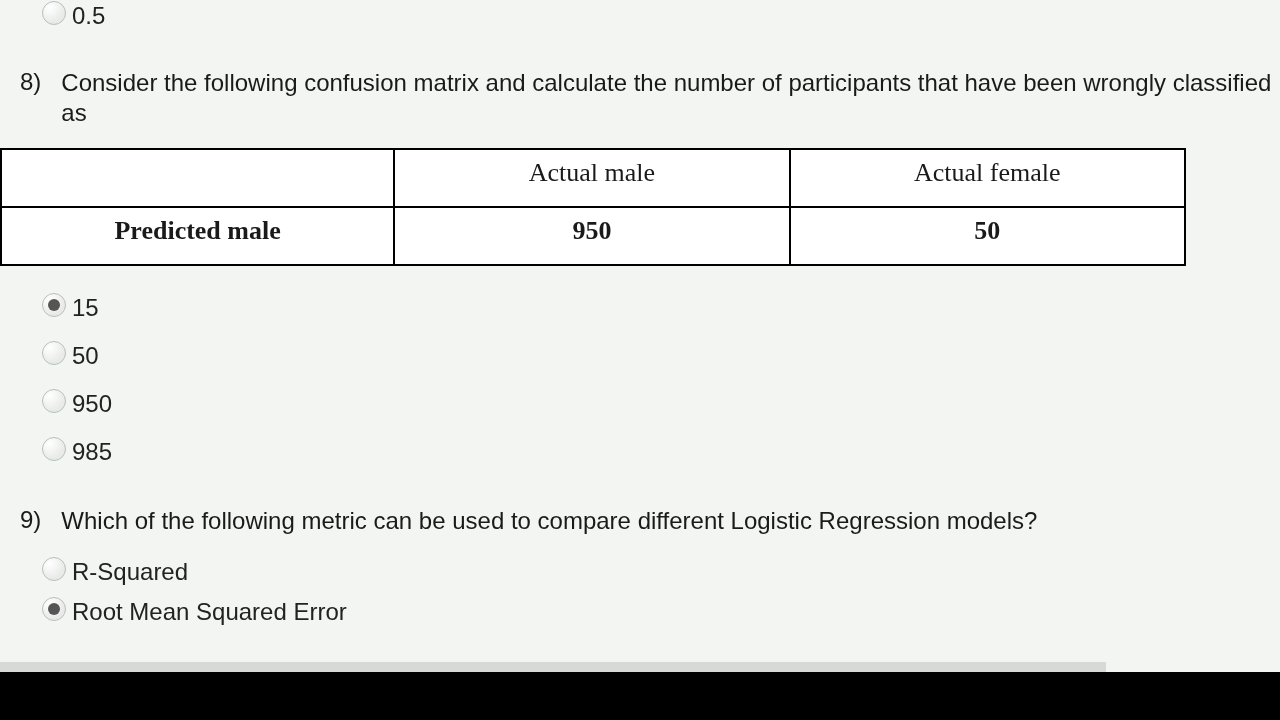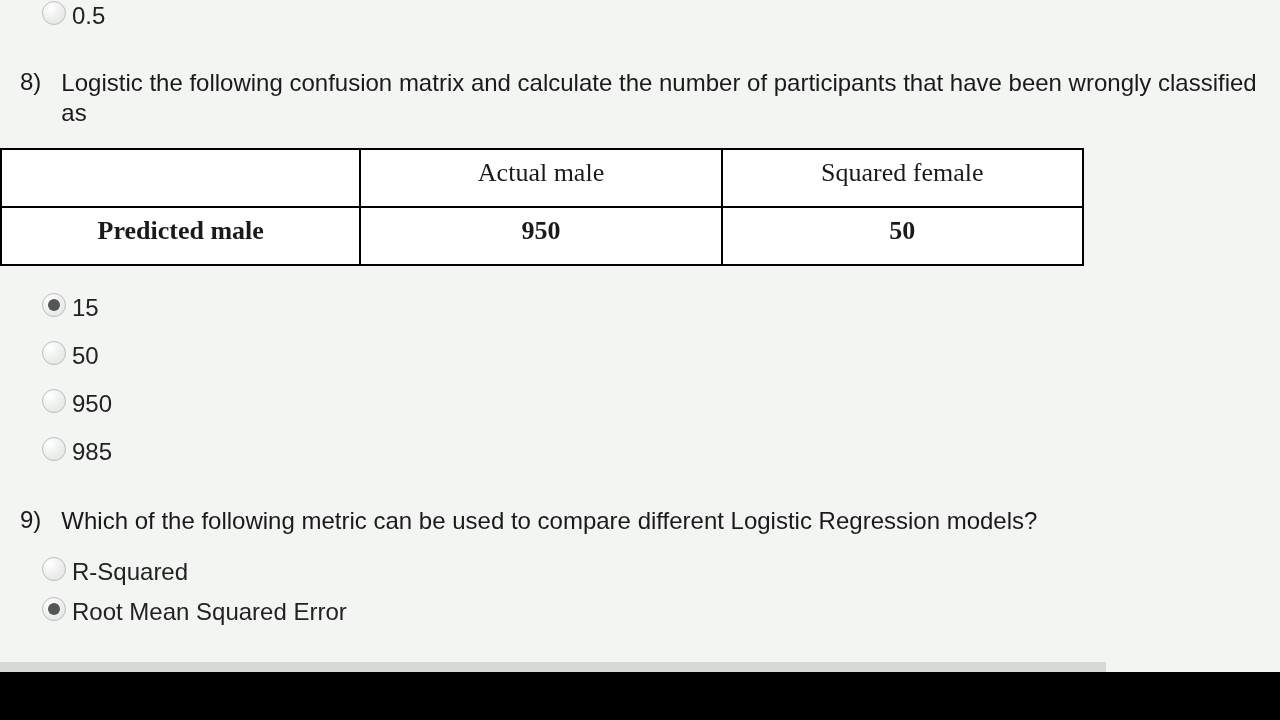--- a/index.html
+++ b/index.html
@@ -57,21 +57,21 @@
     white-space: nowrap;
   }
   .qtext {
     font-size: 24px;
     line-height: 1.25;
   }
   table.confusion {
     border-collapse: collapse;
     margin-top: 20px;
     margin-bottom: 28px;
-    width: 1084px;
+    width: 1186px;
     background: #ffffff;
   }
   table.confusion th, table.confusion td {
     border: 2px solid #000;
     font-family: "Times New Roman", Times, serif;
     font-size: 26px;
     font-weight: bold;
     text-align: center;
     vertical-align: top;
     padding: 8px 0 18px 0;
@@ -109,29 +109,29 @@
 
 <div class="content">
 
   <div class="option-row" style="margin-top:2px;">
     <span class="radio"></span>
     <span class="option-label">0.5</span>
   </div>
 
   <div class="question-row">
     <span class="qnum">8)</span>
-    <span class="qtext">Logistic the following confusion matrix and calculate the number of participants that have been wrongly classified as</span>
+    <span class="qtext">Consider the following confusion matrix and calculate the number of participants that have been wrongly classified as</span>
   </div>
 
   <table class="confusion">
     <tbody>
         <tr>
       <th class="rowhead"></th>
       <th class="col">Actual  male</th>
-      <th class="col">Squared  female</th>
+      <th class="col">Actual  female</th>
     </tr>
     <tr>
       <td class="rowhead">Predicted male</td>
       <td>950</td>
       <td>50</td>
     </tr>
   </tbody>
     </table>
 
   <div class="q8-options">

